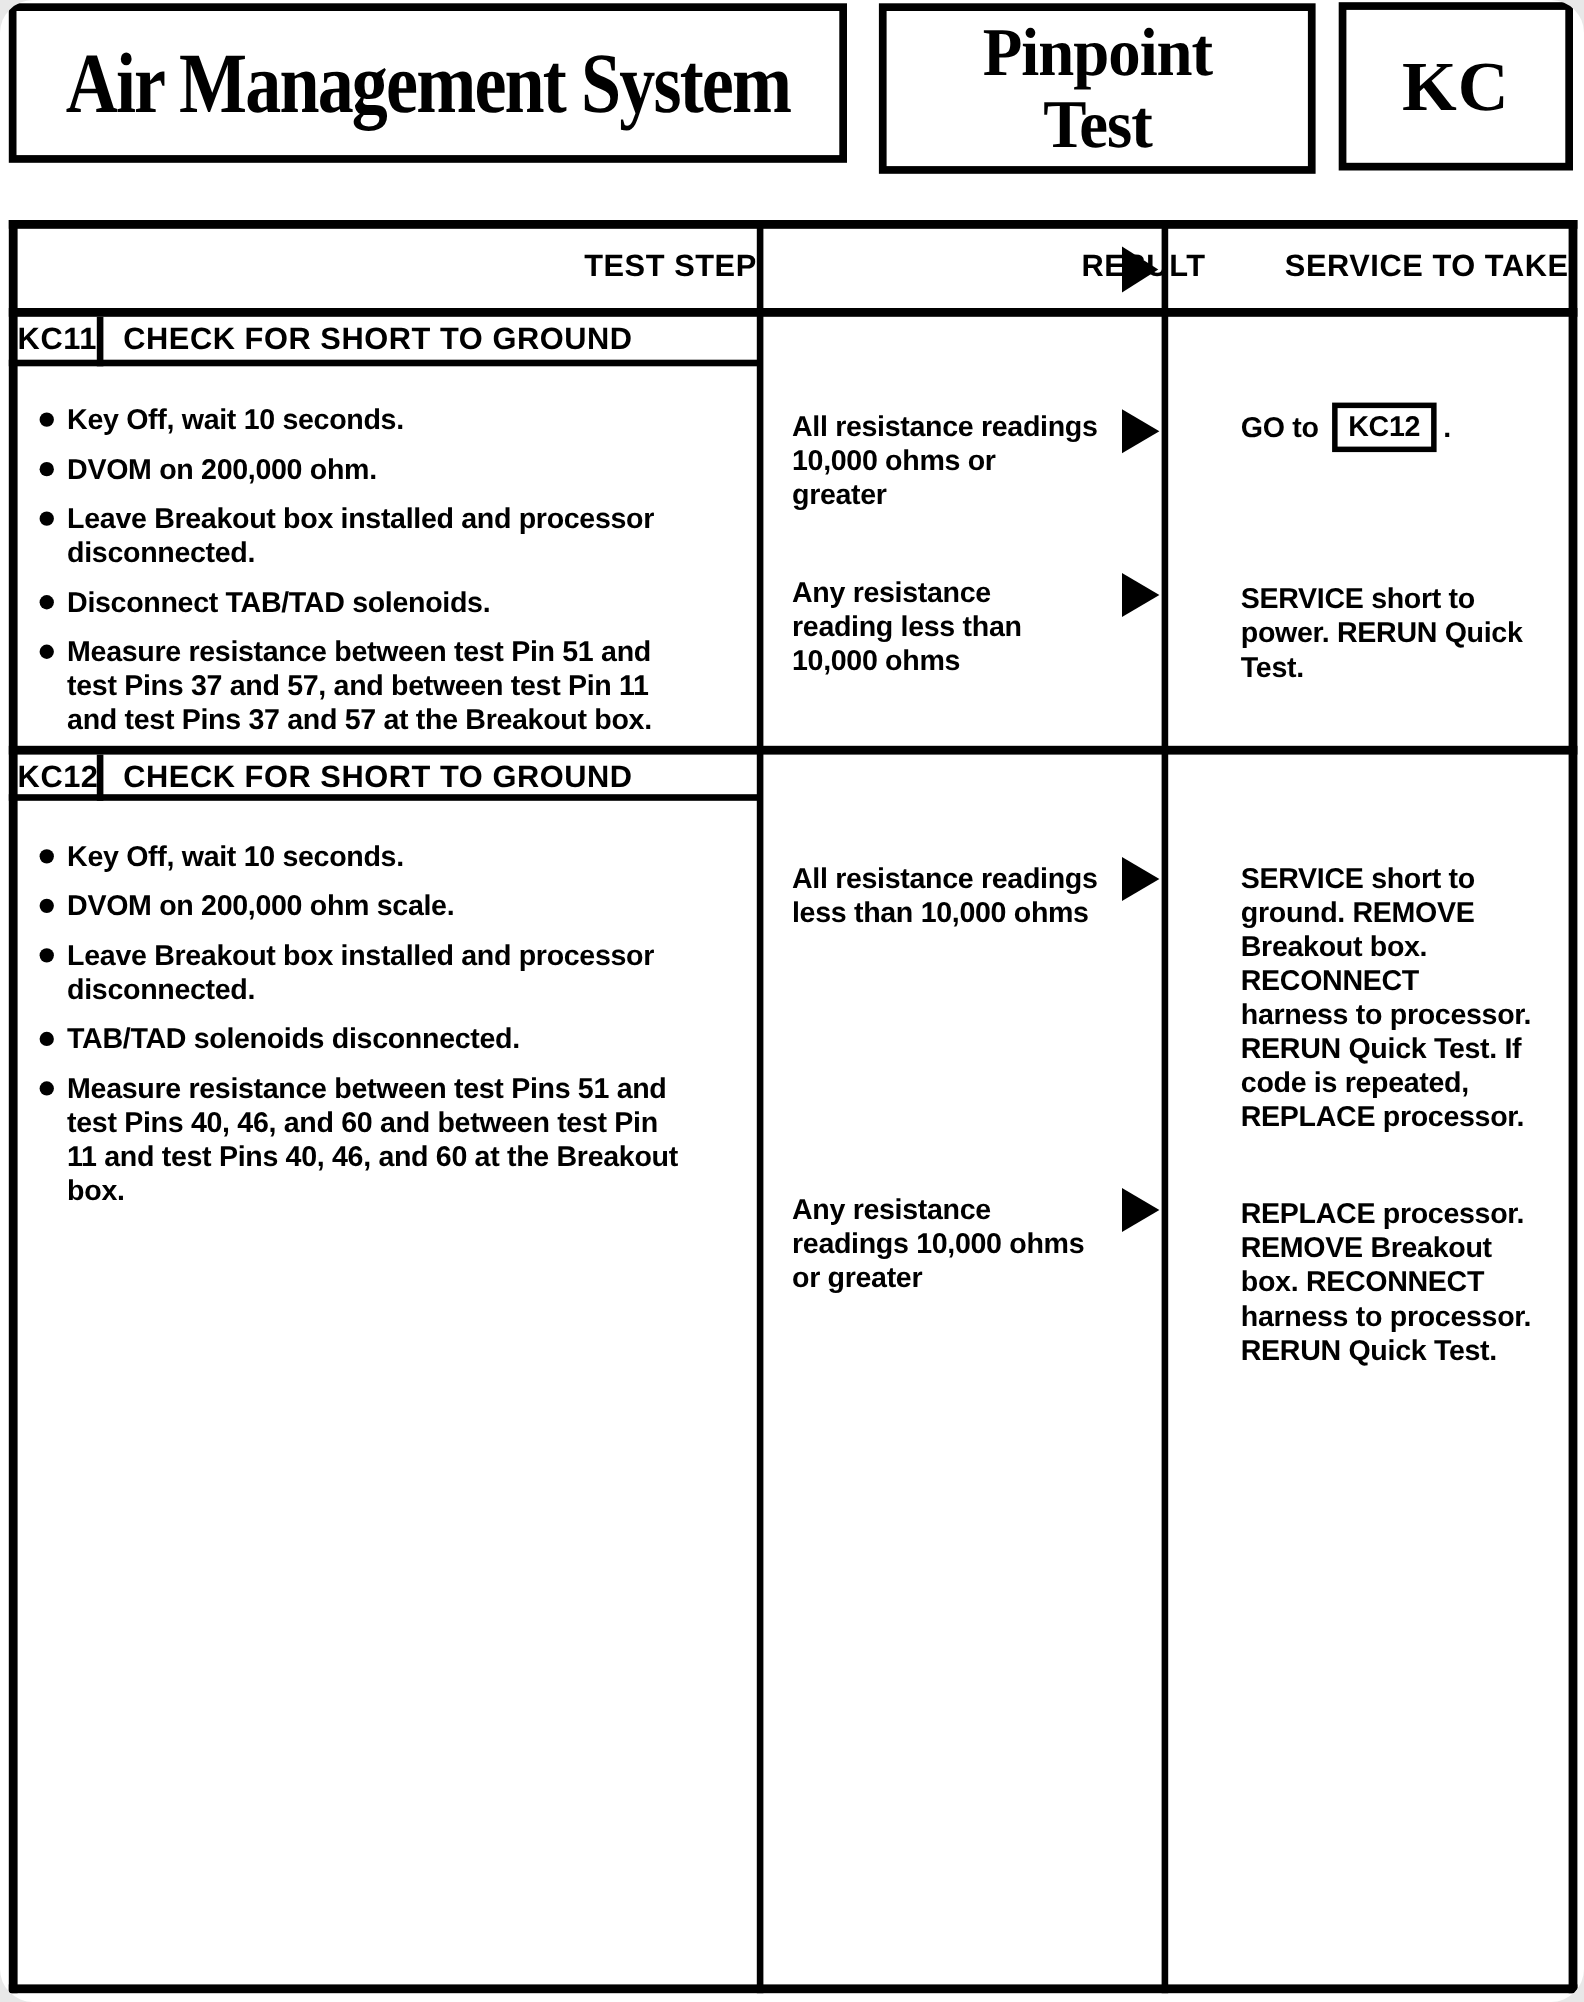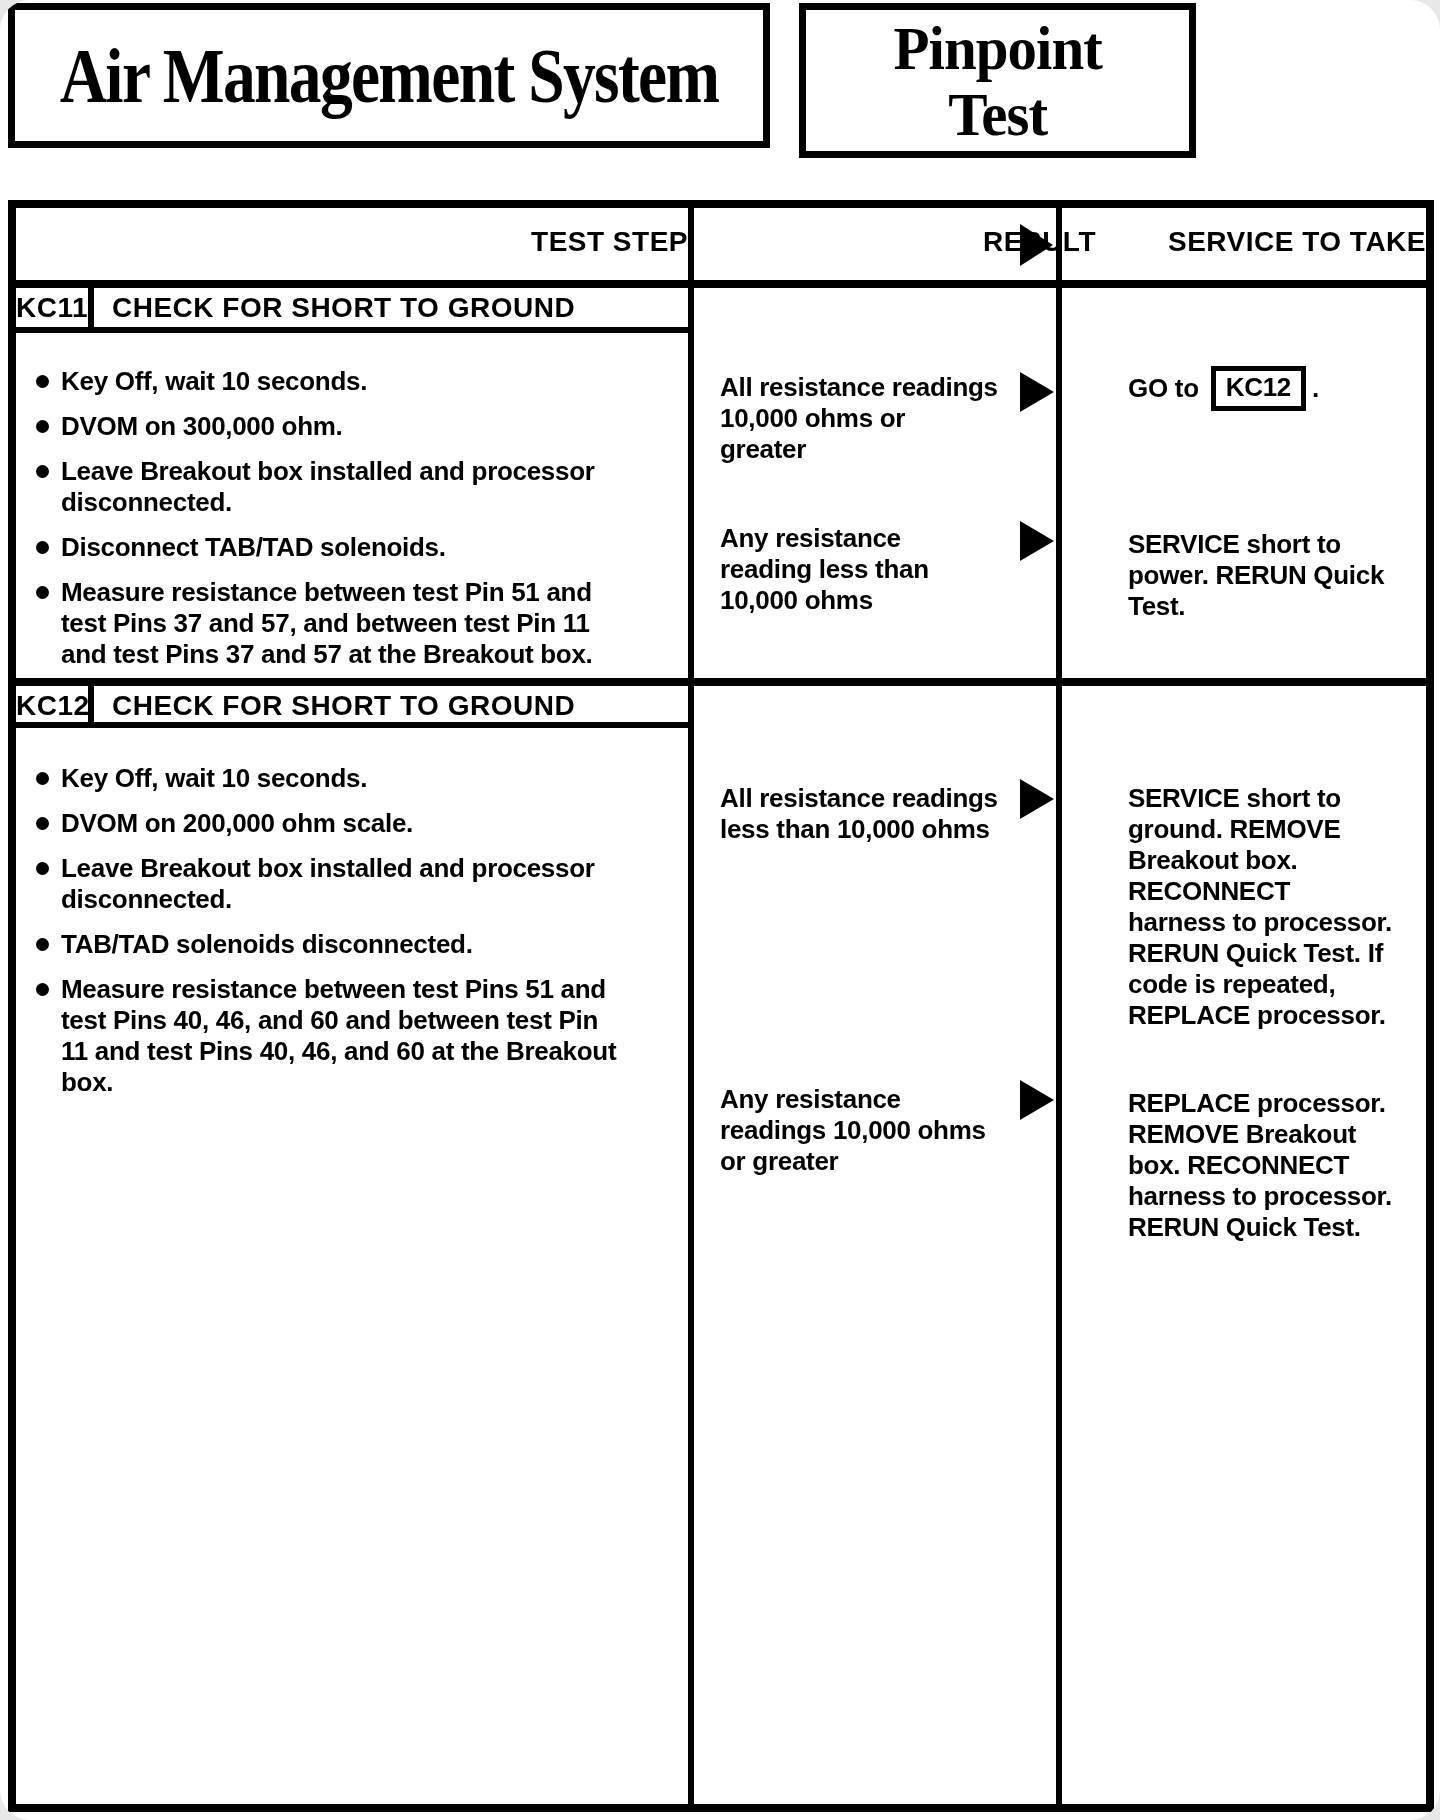--- a/index.html
+++ b/index.html
@@ -88,20 +88,23 @@
 
 <div class="sheet">
 
   <div class="hdr-box hdr-system">
     <span>Air Management System</span>
   </div>
   <div class="hdr-box hdr-test">
     <span class="preline">Pinpoint
 Test</span>
   </div>
+  <div class="hdr-box hdr-code">
+    <span>KC</span>
+  </div>
 
   <div class="ln" style="left:8px;top:200px;width:1426px;height:8px;"></div>
   <div class="ln" style="left:8px;top:1804px;width:1426px;height:8px;"></div>
   <div class="ln" style="left:8px;top:200px;width:8px;height:1612px;"></div>
   <div class="ln" style="left:1426px;top:200px;width:8px;height:1612px;"></div>
   <div class="ln" style="left:688px;top:200px;width:6px;height:1612px;"></div>
   <div class="ln" style="left:1056px;top:200px;width:6px;height:1612px;"></div>
   <div class="ln" style="left:8px;top:280px;width:1426px;height:8px;"></div>
   <div class="ln" style="left:8px;top:678px;width:1426px;height:8px;"></div>
   <div class="ln" style="left:8px;top:327px;width:684px;height:6px;"></div>
@@ -117,21 +120,21 @@
   <div class="band-label" style="left:16px;top:292px;width:72px;text-align:center;">KC11</div>
   <div class="band-label" style="left:112px;top:292px;">CHECK FOR SHORT TO GROUND</div>
 
   <div class="steps" style="top:366px;">
     <div class="step">
       <span class="dot"></span>
       <span class="body-txt preline step-text">Key Off, wait 10 seconds.</span>
     </div>
     <div class="step">
       <span class="dot"></span>
-      <span class="body-txt preline step-text">DVOM on 300,000 ohm.</span>
+      <span class="body-txt preline step-text">DVOM on 200,000 ohm.</span>
     </div>
     <div class="step">
       <span class="dot"></span>
       <span class="body-txt preline step-text">Leave Breakout box installed and processor
 disconnected.</span>
     </div>
     <div class="step">
       <span class="dot"></span>
       <span class="body-txt preline step-text">Disconnect TAB/TAD solenoids.</span>
     </div>

